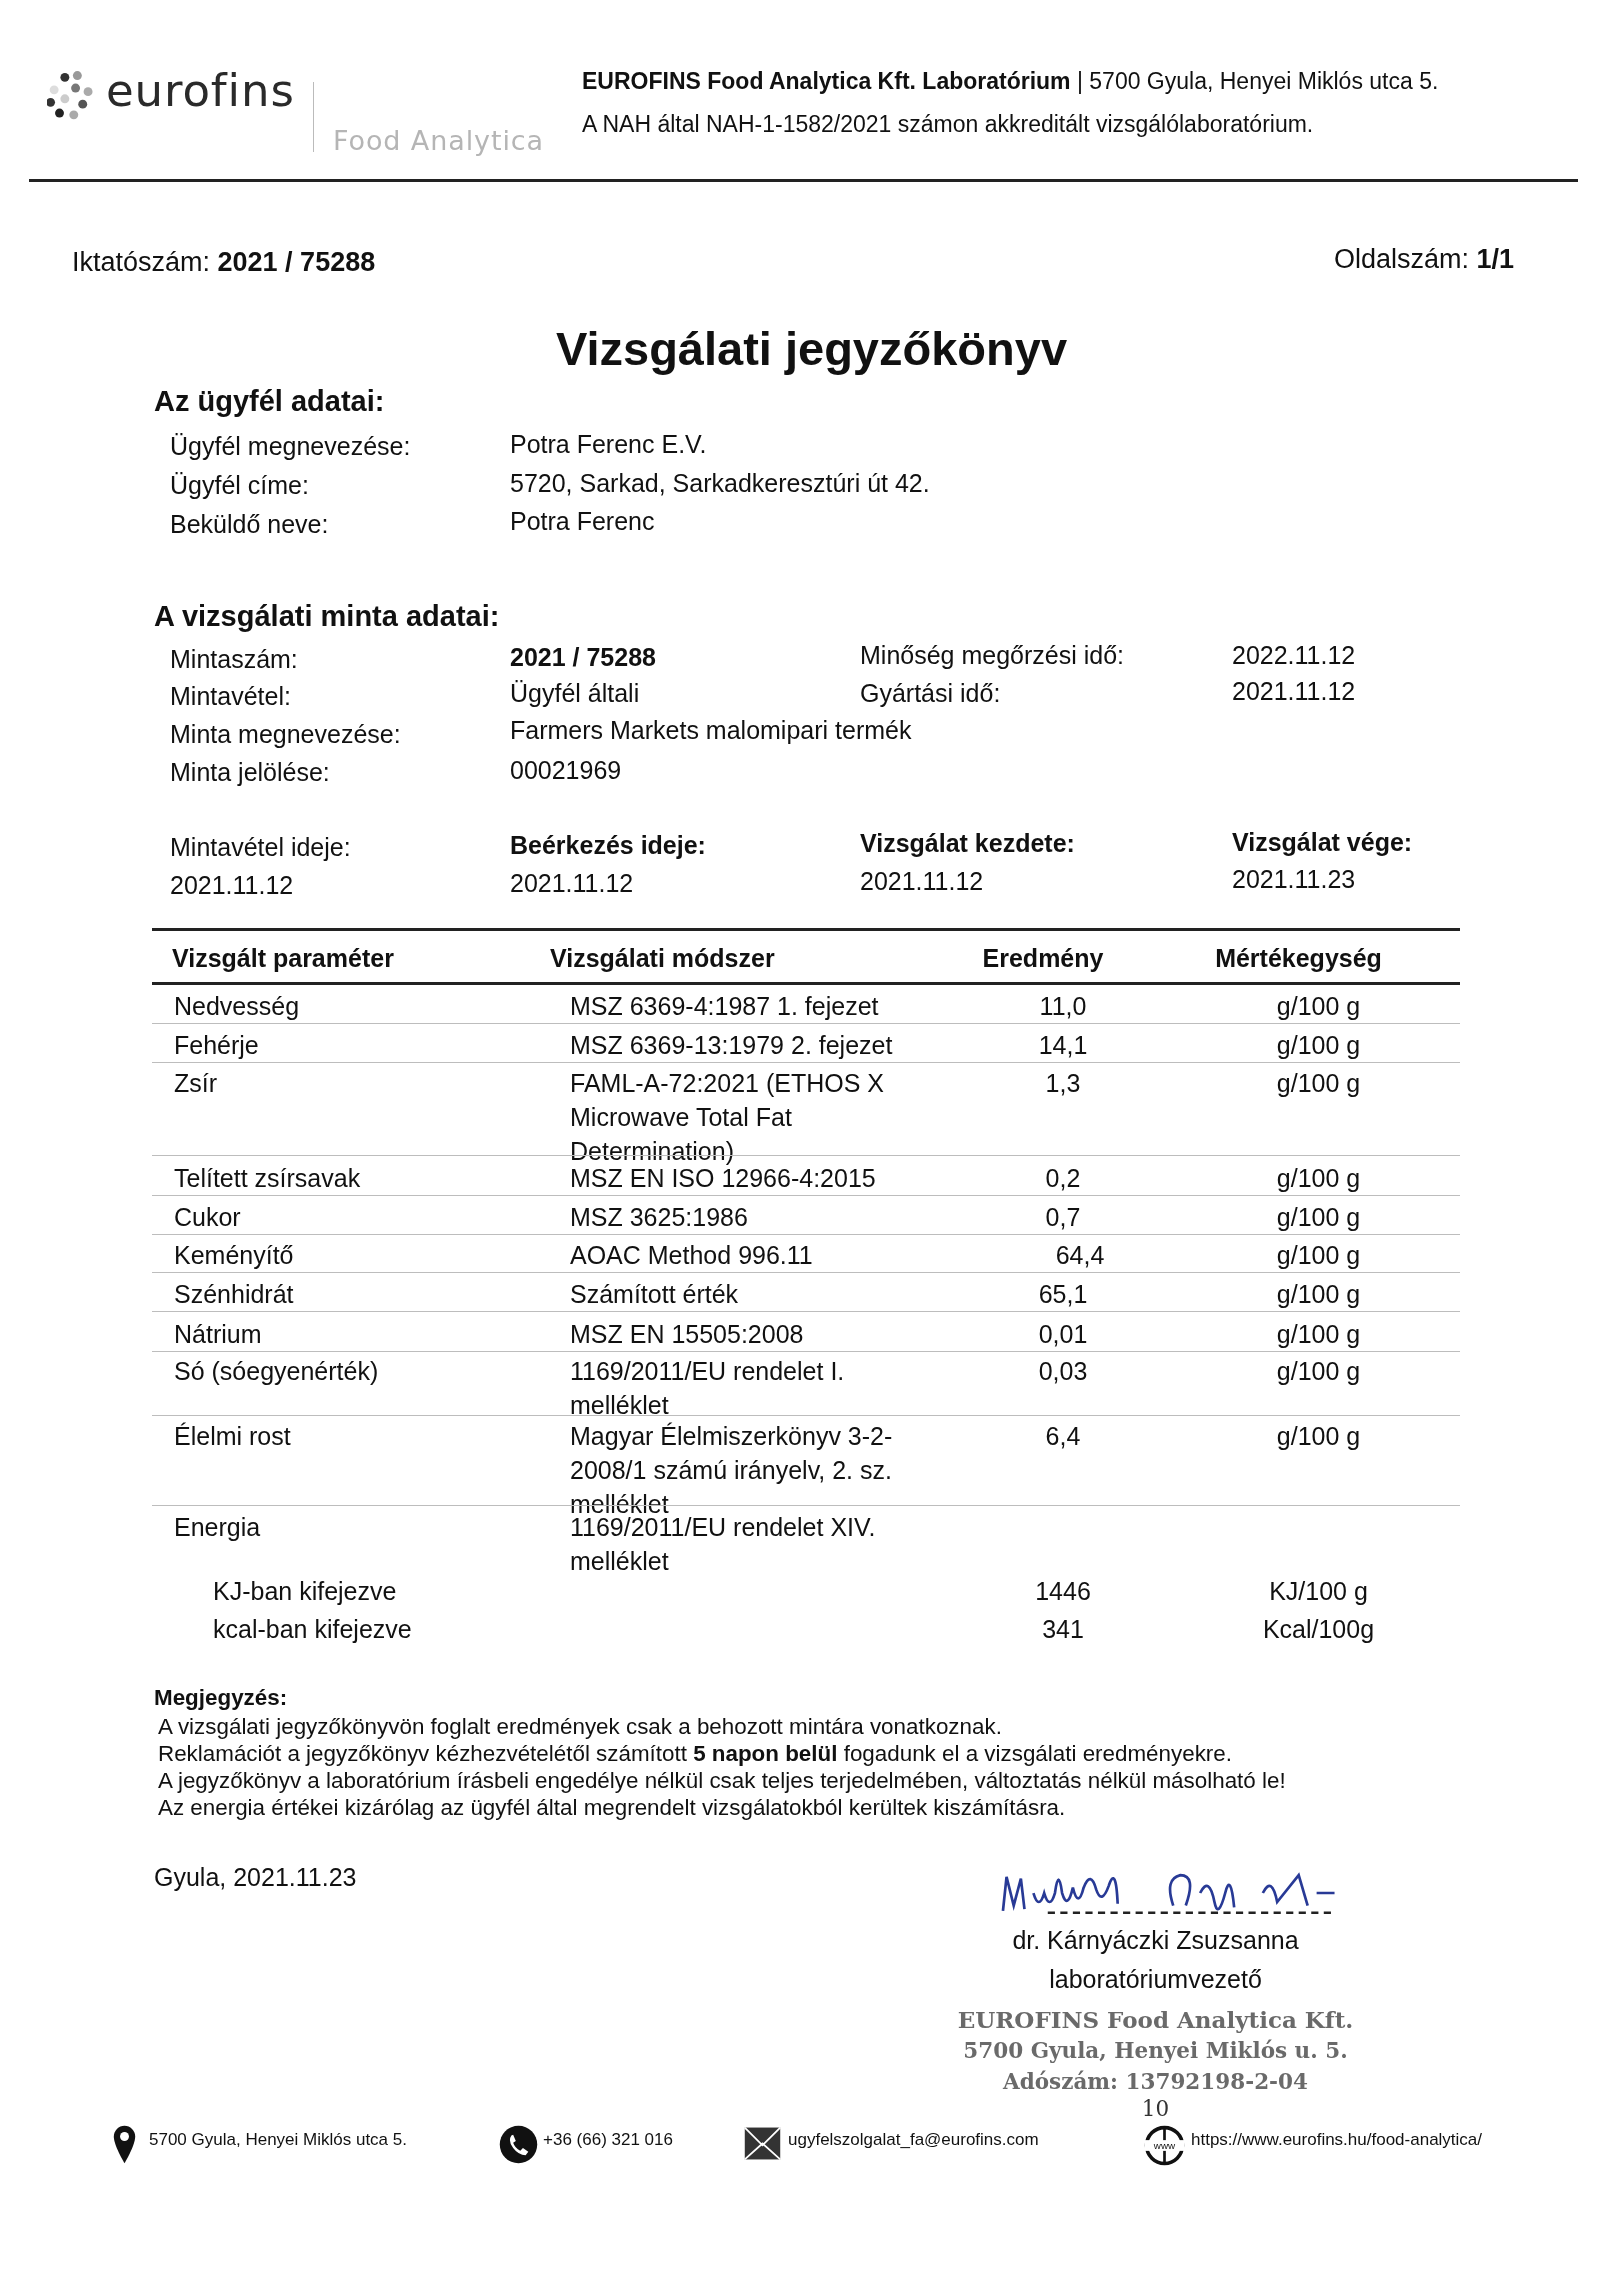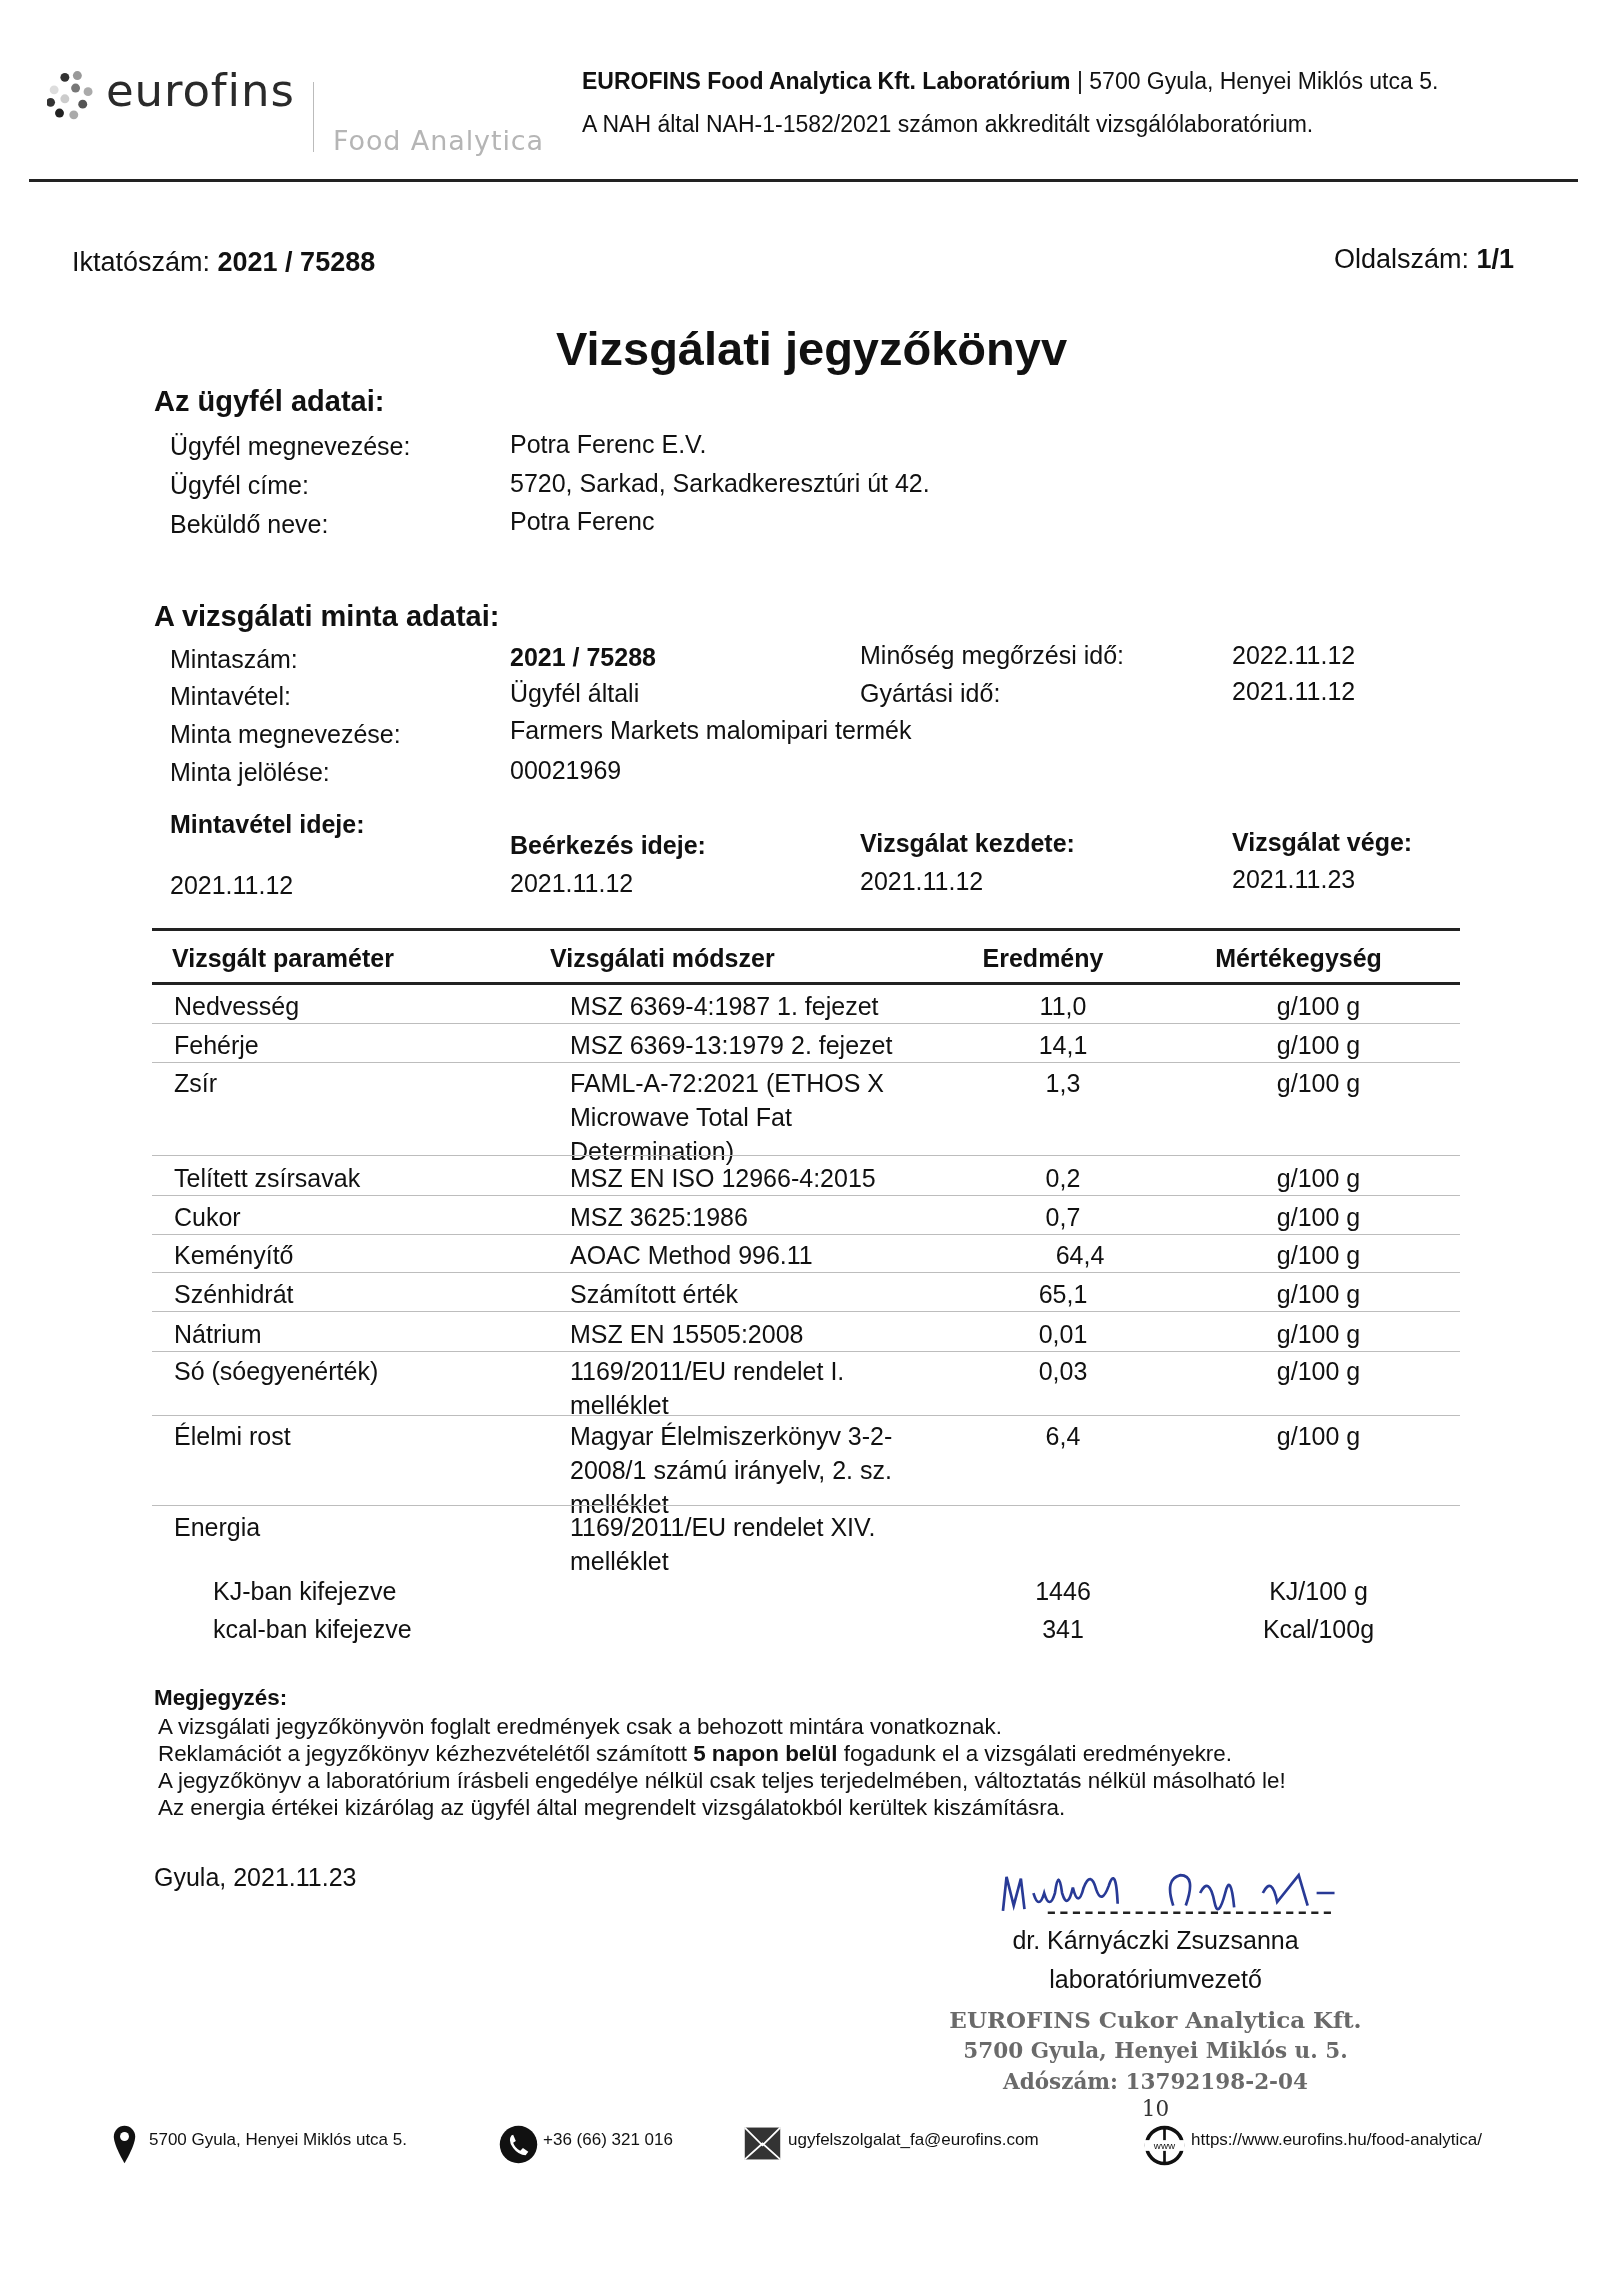--- a/index.html
+++ b/index.html
@@ -85,21 +85,21 @@
 <div class="abs val" style="left:1232px;top:641px;">2022.11.12</div>
 <div class="abs lbl" style="left:170px;top:682px;">Mintavétel:</div>
 <div class="abs val" style="left:510px;top:679px;">Ügyfél általi</div>
 <div class="abs lbl" style="left:860px;top:679px;">Gyártási idő:</div>
 <div class="abs val" style="left:1232px;top:677px;">2021.11.12</div>
 <div class="abs lbl" style="left:170px;top:720px;">Minta megnevezése:</div>
 <div class="abs val" style="left:510px;top:716px;">Farmers Markets malomipari termék</div>
 <div class="abs lbl" style="left:170px;top:758px;">Minta jelölése:</div>
 <div class="abs val" style="left:510px;top:756px;">00021969</div>
 
-<div class="abs lbl" style="left:170px;top:810px;font-weight:bold;">Mintavétel ideje:</div>
+<div class="abs lbl" style="left:170px;top:833px;font-weight:normal;">Mintavétel ideje:</div>
 <div class="abs val" style="left:170px;top:871px;">2021.11.12</div>
 <div class="abs lbl" style="left:510px;top:831px;font-weight:bold;">Beérkezés ideje:</div>
 <div class="abs val" style="left:510px;top:869px;">2021.11.12</div>
 <div class="abs lbl" style="left:860px;top:829px;font-weight:bold;">Vizsgálat kezdete:</div>
 <div class="abs val" style="left:860px;top:867px;">2021.11.12</div>
 <div class="abs lbl" style="left:1232px;top:828px;font-weight:bold;">Vizsgálat vége:</div>
 <div class="abs val" style="left:1232px;top:865px;">2021.11.23</div>
 
 <div class="abs tbl-top"></div>
 <div class="abs th" style="left:172px;">Vizsgált paraméter</div>
@@ -192,21 +192,21 @@
 <div class="abs note" style="top:1768px;">A jegyzőkönyv a laboratórium írásbeli engedélye nélkül csak teljes terjedelmében, változtatás nélkül másolható le!</div>
 <div class="abs note" style="top:1795px;">Az energia értékei kizárólag az ügyfél által megrendelt vizsgálatokból kerültek kiszámításra.</div>
 
 <div class="abs place">Gyula, 2021.11.23</div>
 <svg class="abs" style="left:994px;top:1866px;width:466px;height:63px;" viewBox="0 0 520 70">
   <path d="M10 50 L14 12 L22 44 L30 14 L34 48 M44 30 q6 20 12 0 q6 20 12 0 q4 -30 8 0 q6 20 12 -6 q6 24 12 0 q8 -20 14 2 q6 18 14 -4 q8 -24 10 20 M200 44 q-10 -30 8 -34 q18 0 6 34 M230 30 q10 -20 16 10 q4 20 12 -10 q6 -24 10 16 M300 30 q10 -20 16 10 L340 10 L350 44 M360 30 L380 30" stroke="#283a96" stroke-width="3" fill="none"></path>
   <line x1="60" y1="52" x2="380" y2="52" stroke="#222" stroke-width="3" stroke-dasharray="8 6"></line>
 </svg>
 <div class="abs sig-name" style="top:1926px;">dr. Kárnyáczki Zsuzsanna</div>
 <div class="abs sig-name" style="top:1965px;">laboratóriumvezető</div>
-<div class="abs stamp" style="top:2006px;">EUROFINS Cukor Analytica Kft.</div>
+<div class="abs stamp" style="top:2006px;">EUROFINS Food Analytica Kft.</div>
 <div class="abs stamp" style="top:2038px;font-size:21.5px;">5700 Gyula, Henyei Miklós u. 5.</div>
 <div class="abs stamp" style="top:2069px;font-size:21.5px;">Adószám: 13792198-2-04</div>
 <div class="abs stamp" style="top:2096px;font-size:21.5px;color:#333;font-weight:normal;">10</div>
 
 <svg class="abs ficon" style="left:111px;width:27px;height:41px;" viewBox="0 0 30 46">
   <path d="M15 2 a12 12 0 0 1 12 12 c0 10 -12 30 -12 30 c0 0 -12 -20 -12 -30 a12 12 0 0 1 12 -12z" fill="#111"></path>
   <circle cx="15" cy="14" r="5" fill="#fff"></circle>
 </svg>
 <div class="abs footer" style="left:149px;">5700 Gyula, Henyei Miklós utca 5.</div>
 <svg class="abs ficon" style="left:498px;width:41px;height:41px;" viewBox="0 0 46 46">

